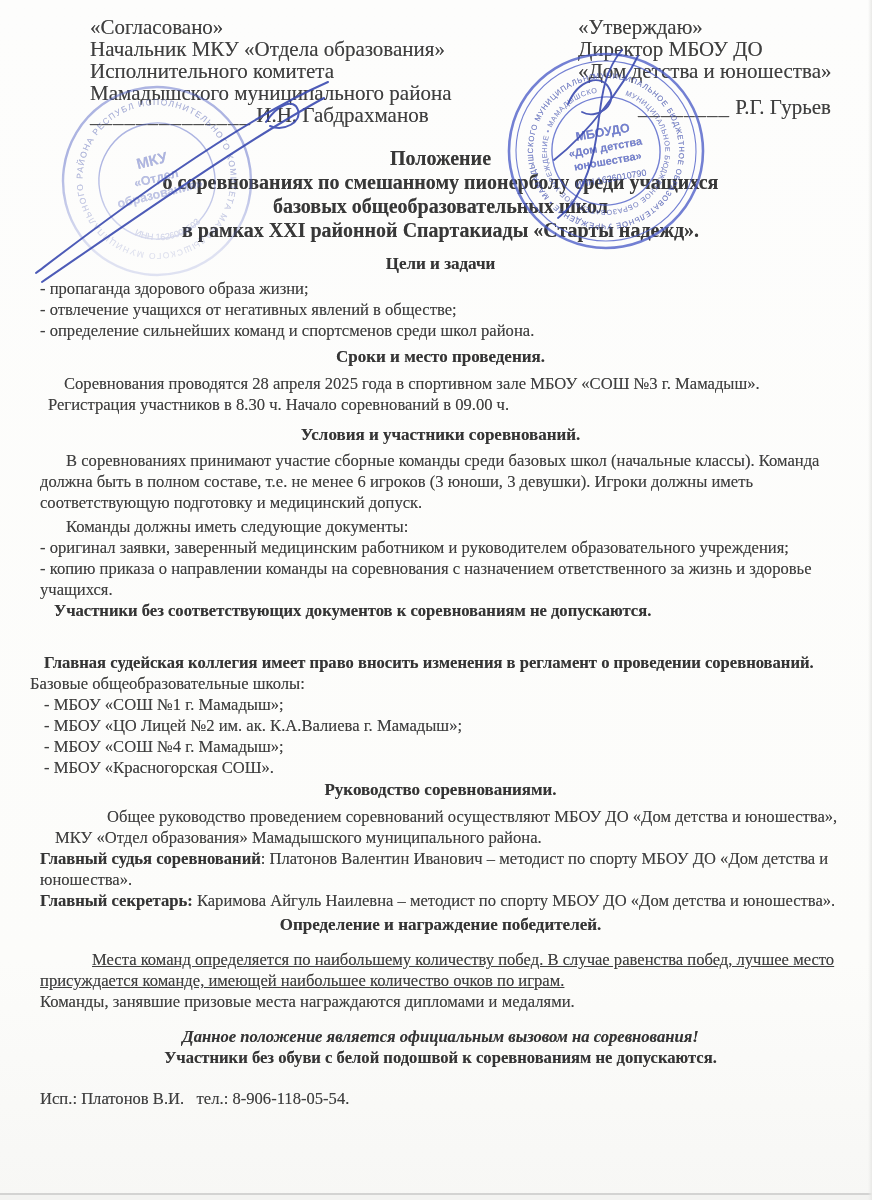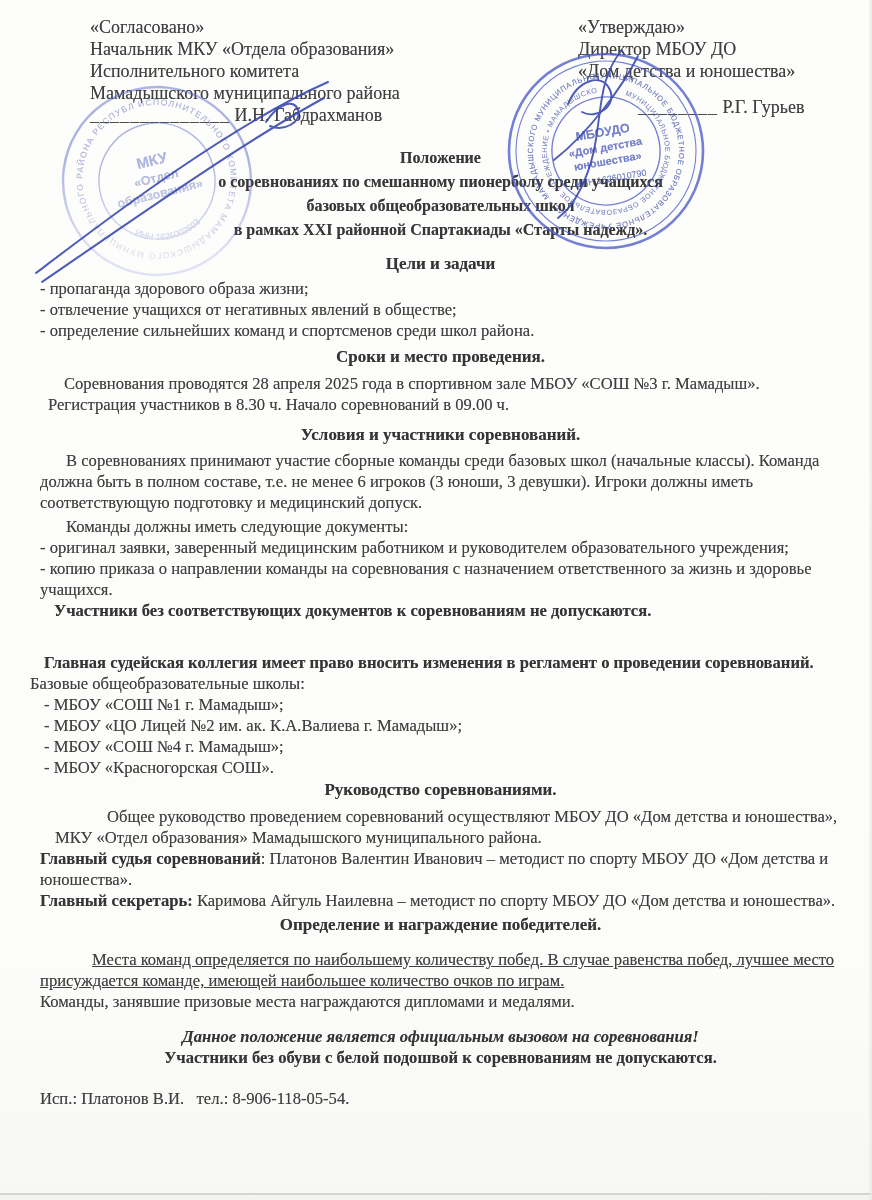--- a/index.html
+++ b/index.html
@@ -5,39 +5,39 @@
   html,body{margin:0;padding:0;background:#d8d8d6;}
   .page{
     position:relative;width:872px;height:1200px;margin:0 auto;overflow:hidden;
     background:linear-gradient(180deg,#fdfdfc 0%,#fcfcfa 80%,#f7f7f5 100%);
     font-family:"Liberation Serif","DejaVu Serif",serif;
     color:#3f3f3f;
   }
   .page *{box-sizing:border-box;}
   .txtsoft{text-shadow:0 0 .6px rgba(62,62,62,.5);}
   
-  .approve{position:absolute;top:16px;font-size:18px;line-height:22px;}
+  .approve{position:absolute;top:16px;font-size:21px;line-height:22px;}
   .approve-left{left:90px;}
   .approve-right{left:578px;}
   .sigrow{white-space:nowrap;}
   .approve-right .sigrow{margin-top:14px;padding-left:60px;}
   .sig-line{letter-spacing:1px;color:#4a4a4a;}
   
   .stamp{position:absolute;pointer-events:none;}
   .stamp-left{left:57px;top:79px;opacity:.5;
     -webkit-mask-image:linear-gradient(180deg,rgba(0,0,0,.95) 40%,rgba(0,0,0,.35) 85%);
     mask-image:linear-gradient(180deg,rgba(0,0,0,.95) 40%,rgba(0,0,0,.35) 85%);}
   .stamp-right{left:503px;top:48px;opacity:.78;}
   .sig{position:absolute;pointer-events:none;}
   .sig-left{left:28px;top:68px;}
   .sig-right{left:520px;top:40px;}
   .stamp text{font-family:"Liberation Sans","DejaVu Sans",sans-serif;}
   
   .main{position:absolute;left:40px;right:31px;top:0;font-size:16.6px;line-height:21px;}
-  .title-block{margin-top:146px;text-align:center;font-weight:bold;font-size:16px;line-height:24px;color:#383838;}
+  .title-block{margin-top:146px;text-align:center;font-weight:bold;font-size:20px;line-height:24px;color:#383838;}
   .h{font-weight:bold;text-align:center;font-size:17px;line-height:24px;color:#353535;margin:0;}
   .h-goals{margin-top:10px;}
   .h-sroki{margin-top:4px;}
   .h-uslov{margin-top:8px;}
   .h-rukov{margin-top:0px;}
   .h-opred{margin-top:2px;}
   .goals{margin-top:2px;}
   .p-sroki1{margin-top:4px;padding-left:24px;}
   .p-sroki2{padding-left:8px;}
   .p-uslov{margin-top:3px;text-indent:26px;}

